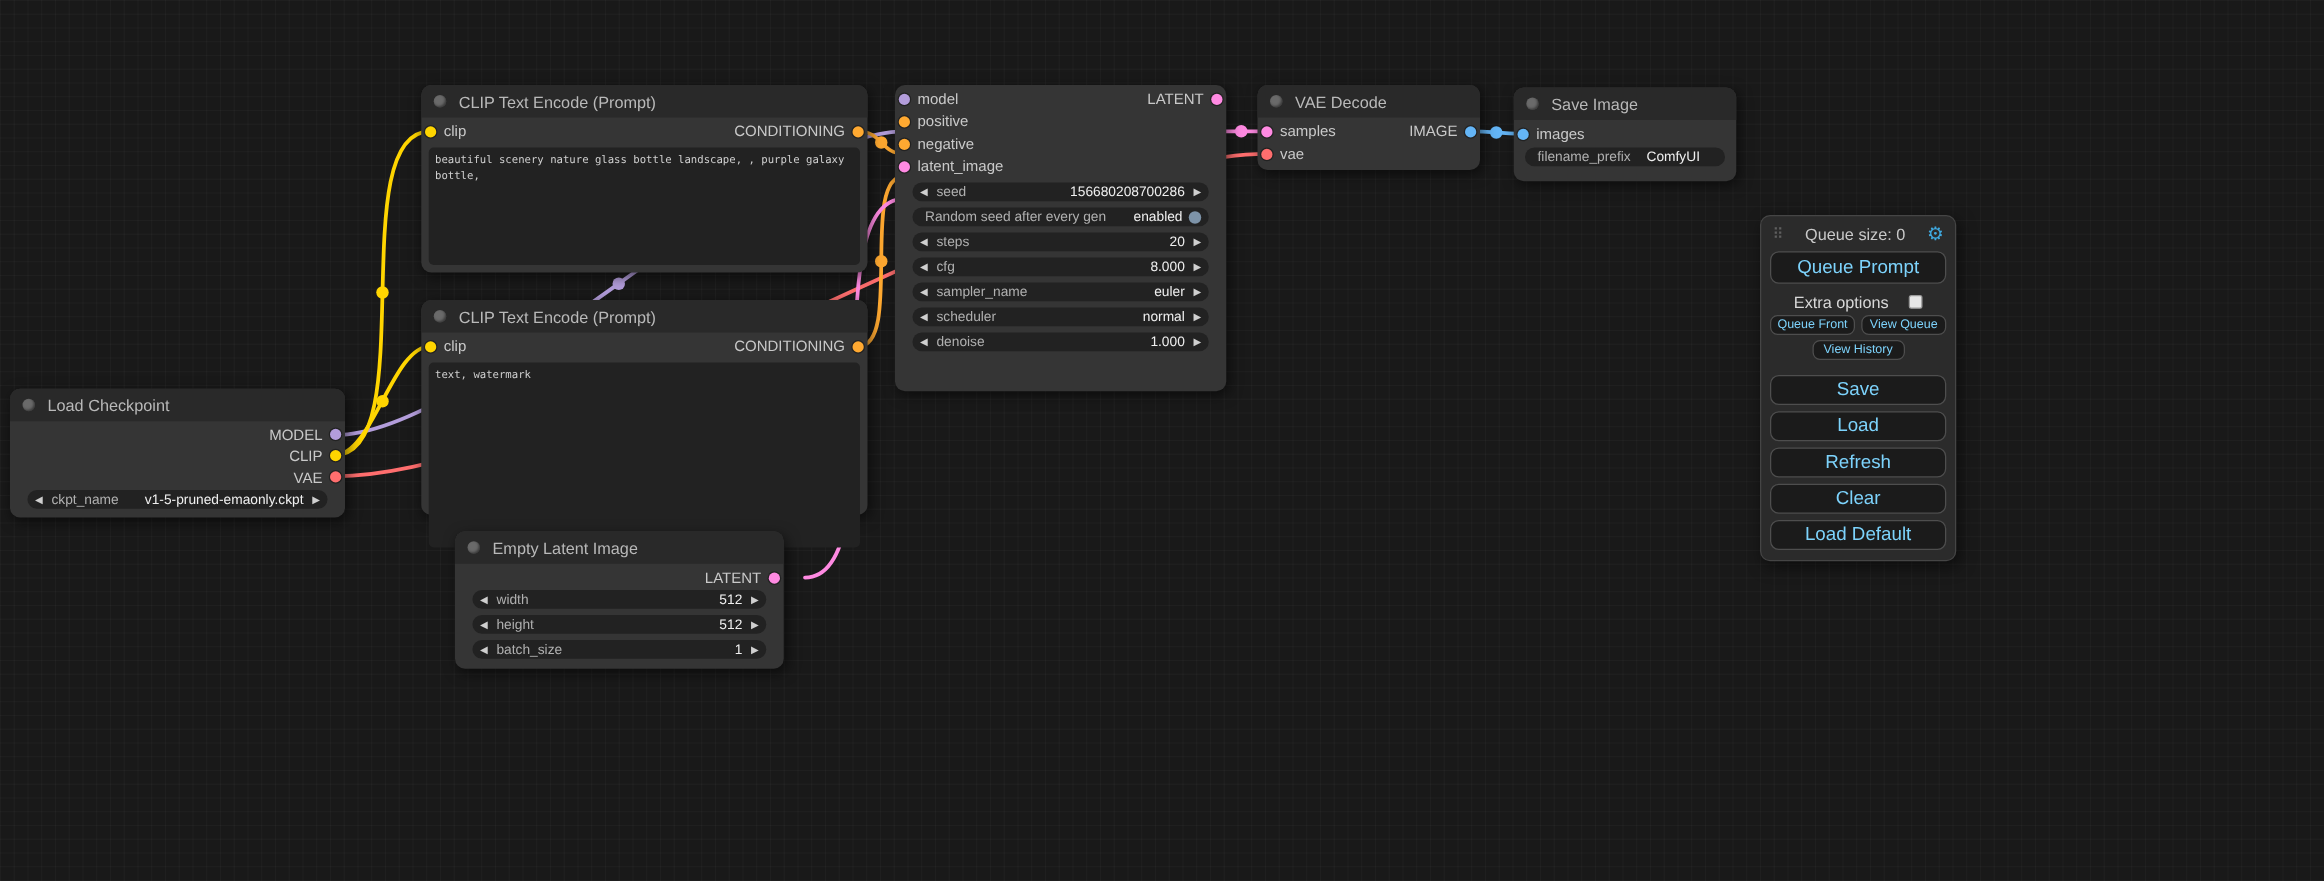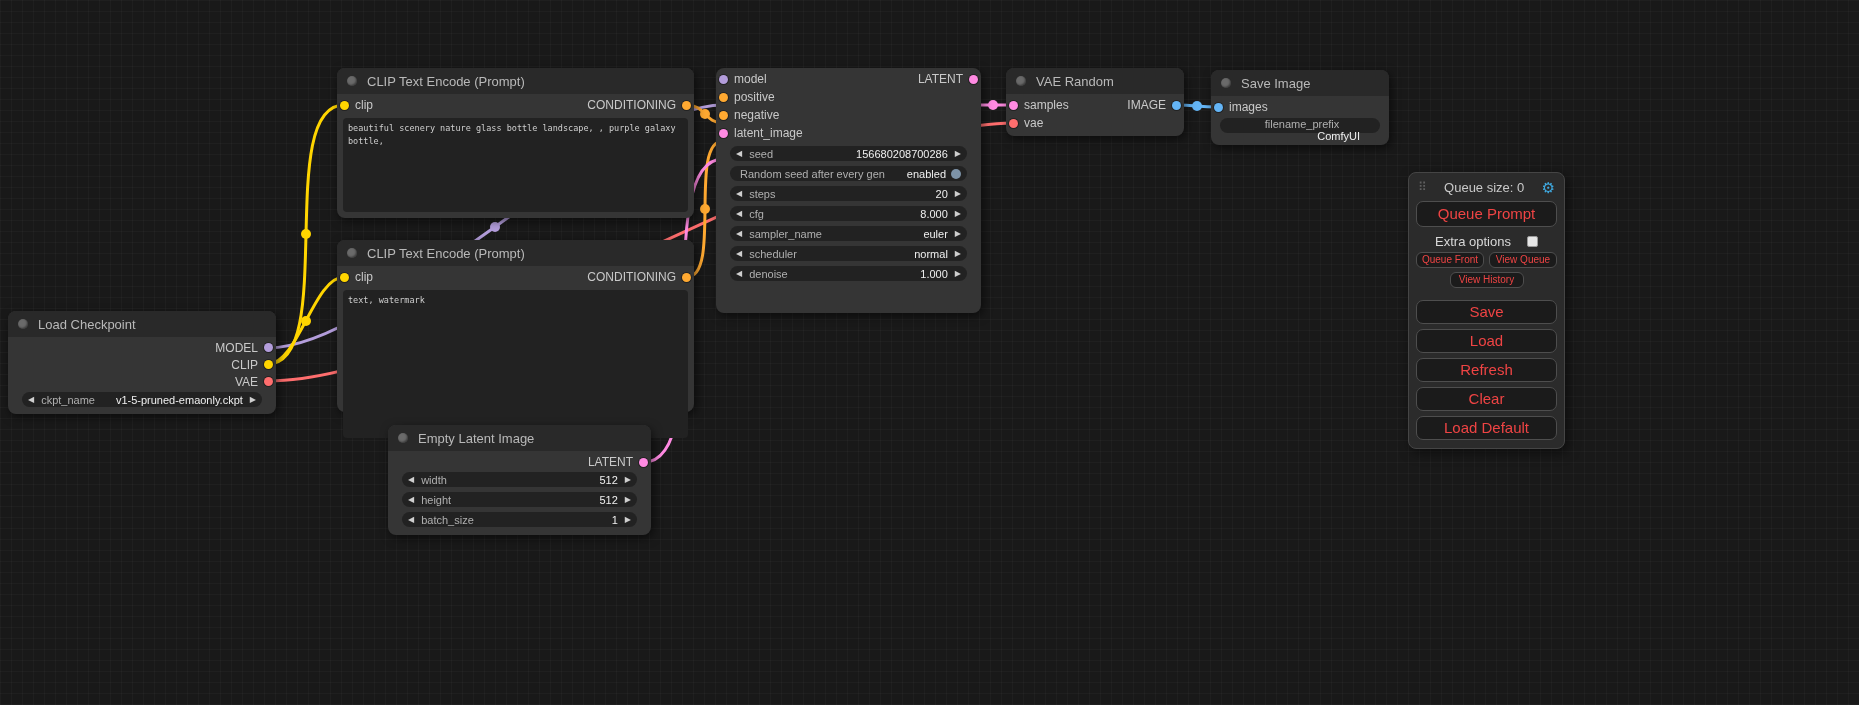--- a/index.html
+++ b/index.html
@@ -45,21 +45,21 @@
                  color:#cfcfcf; white-space:pre-wrap; word-break:break-word; overflow:hidden; }
 
   #menu { position:absolute; left:1408px; top:172px; width:157px; z-index:3;
           background:#2b2b2b; border:1px solid #454545; border-radius:8px;
           padding:6px 7px 8px; box-shadow:3px 4px 12px rgba(0,0,0,.5); }
   .menu-header { display:flex; align-items:center; justify-content:space-between; padding:1px 2px 3px; height:18px; }
   .drag-handle { color:#5f5f5f; font-size:12px; cursor:move; }
   .queue-size { color:#c9c9c9; font-size:13px; }
   .gear { color:#3fa9e0; font-size:15px; line-height:1; cursor:pointer; }
   .btn { display:block; width:100%; background:#1b1b1b; border:1px solid #4e4e4e; border-radius:7px;
-         color:#ef4444; font-family:inherit; text-align:center; cursor:pointer; }
+         color:#7dd3fc; font-family:inherit; text-align:center; cursor:pointer; }
   .btn-queue { font-size:15px; padding:3px 0 4px; margin-top:4px; }
   .btn-large { font-size:15px; padding:2px 0 3px; margin-top:5px; }
   .btn-large.first { margin-top:12px; }
   .extra-row { display:flex; align-items:center; justify-content:center; gap:16px; margin:7px 0 3px;
                color:#d8d8d8; font-size:13px; }
   .checkbox { width:11px; height:11px; background:#e6e6e6; border-radius:2px; border:1px solid #9a9a9a; cursor:pointer; }
   .small-row { display:flex; gap:5px;justify-content:space-between; }
   .btn-small { font-size:10px; padding:1px 0 2px; border-radius:6px; flex:1; }
   .view-history-wrap { display:flex; justify-content:center; margin-top:4px; }
   .btn-small.history { flex:none; width:74px; }
@@ -157,21 +157,21 @@
         </div>
         <div class="out-slot">
           <span class="slot-label">CONDITIONING</span>
           <span class="slot-dot" style="background-color: rgb(255, 169, 49);"></span>
         </div>
       </div>
       <div class="prompt-text" style="height:148px;">text, watermark</div>
     </div>
   </div>
 
-  <div class="node" style="left:388px; top:425px; width:263px; height:110px;">
+  <div class="node" style="left:364px; top:425px; width:263px; height:110px;">
     <div class="node-title">
       <span class="collapse-dot"></span>
       <span class="title-text">Empty Latent Image</span>
     </div>
     <div class="node-body">
       <div class="slot-row">
         <div class="out-slot">
           <span class="slot-label">LATENT</span>
           <span class="slot-dot" style="background-color: rgb(255, 138, 226);"></span>
         </div>
@@ -268,21 +268,21 @@
         <span class="wname">denoise</span>
         <span class="wval">1.000</span>
         <span class="warr">▶</span>
       </div>
     </div>
   </div>
 
   <div class="node" style="left:1006px; top:68px; width:178px; height:68px;">
     <div class="node-title">
       <span class="collapse-dot"></span>
-      <span class="title-text">VAE Random</span>
+      <span class="title-text">VAE Decode</span>
     </div>
     <div class="node-body">
       <div class="slot-row">
         <div class="in-slot">
           <span class="slot-dot" style="background-color: rgb(255, 138, 226);"></span>
           <span class="slot-label">samples</span>
         </div>
         <div class="out-slot">
           <span class="slot-label">IMAGE</span>
           <span class="slot-dot" style="background-color: rgb(100, 181, 246);"></span>
@@ -302,21 +302,21 @@
       <span class="collapse-dot"></span>
       <span class="title-text">Save Image</span>
     </div>
     <div class="node-body">
       <div class="slot-row">
         <div class="in-slot">
           <span class="slot-dot" style="background-color: rgb(100, 181, 246);"></span>
           <span class="slot-label">images</span>
         </div>
       </div>
-      <div class="widget" style="margin:2px 9px 12px;flex-direction:column;">
+      <div class="widget" style="margin:2px 9px 12px;">
         <span class="wname" style="margin-left:4px;">filename_prefix</span>
         <span class="wval" style="margin-right:14px;">ComfyUI</span>
       </div>
     </div>
   </div>
 
   <div id="menu">
     <div class="menu-header">
       <span class="drag-handle">⠿</span>
       <span class="queue-size">Queue size: 0</span>

